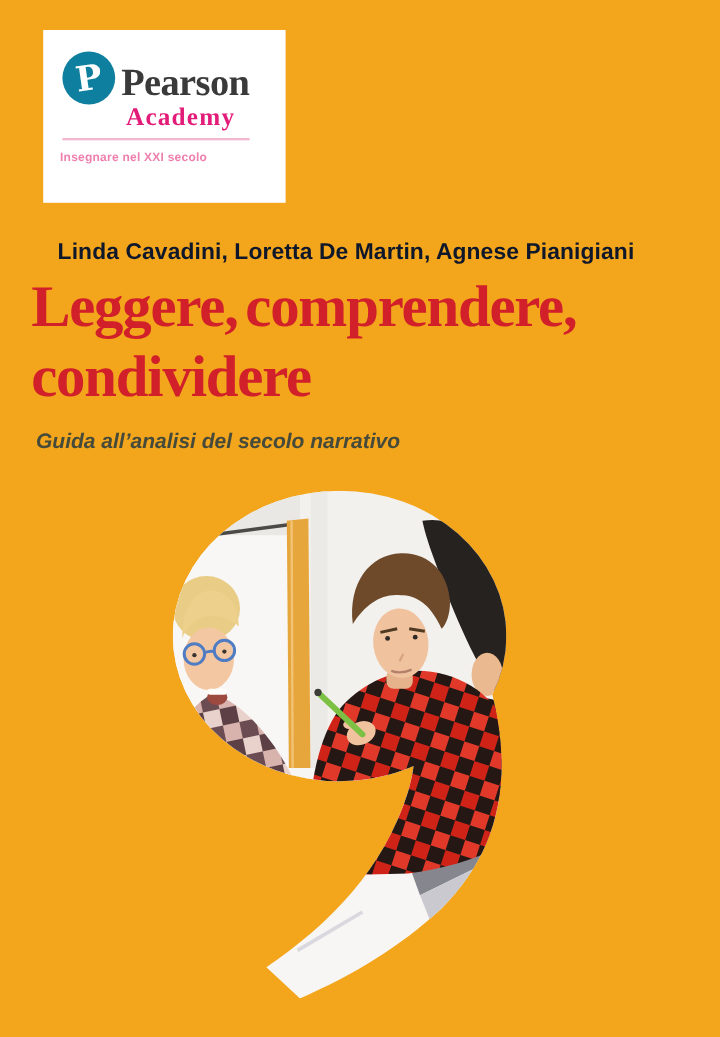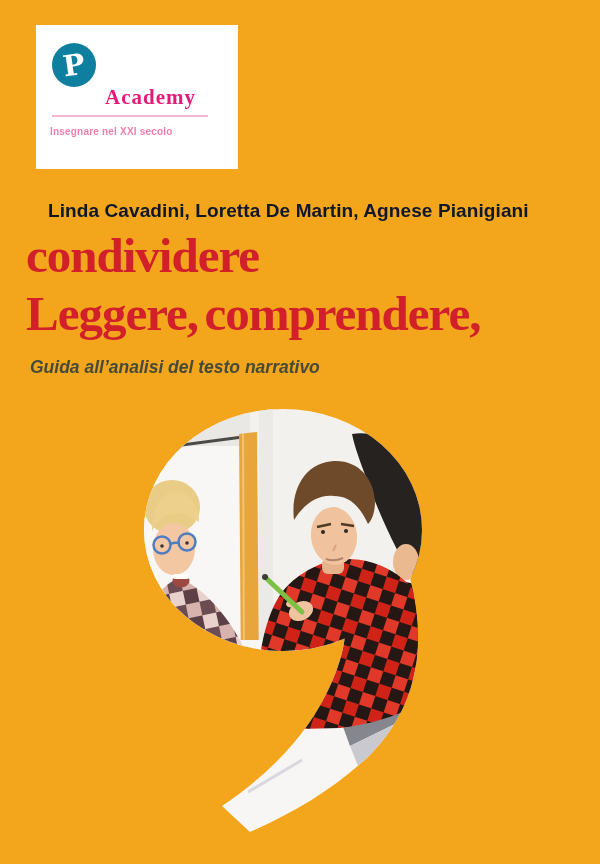--- a/index.html
+++ b/index.html
@@ -130,25 +130,26 @@
         </g>
       </g>
     </g>
   </svg>
 
   <div class="brand-box">
     <svg class="logo" viewBox="0 0 46 46" aria-hidden="true">
       <circle cx="23" cy="23" r="22" fill="#0E7F9E"></circle>
       <text x="23" y="33" text-anchor="middle" transform="rotate(-8 23 23)" font-family="DejaVu Serif, serif" font-size="29" font-weight="bold" fill="#FFFFFF">P</text>
     </svg>
+    <div class="pearson-name">Pearson</div>
     <div class="academy">Academy</div>
     <div class="brand-rule"></div>
     <div class="tagline">Insegnare nel XXI secolo</div>
   </div>
 
   <div class="authors">Linda Cavadini, Loretta De Martin, Agnese Pianigiani</div>
   <div class="title">
+    <div>Leggere, comprendere,</div>
     <div>condividere</div>
-    <div>Leggere, comprendere,</div>
   </div>
-  <div class="subtitle">Guida all’analisi del testo narrativo</div>
+  <div class="subtitle">Guida all’analisi del secolo narrativo</div>
 
 </div>
 
 </body></html>

